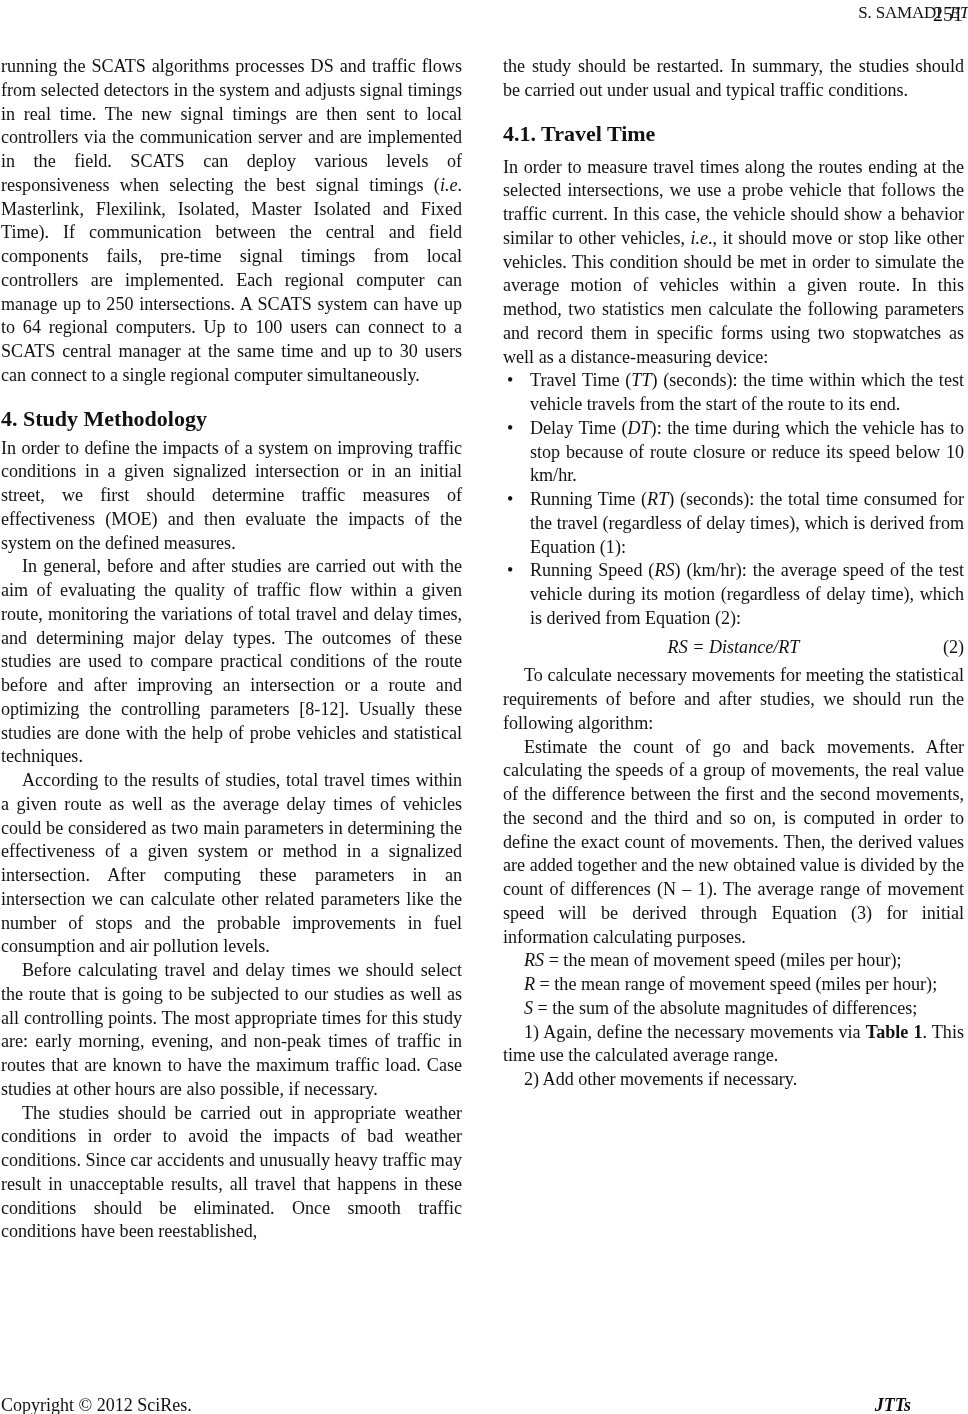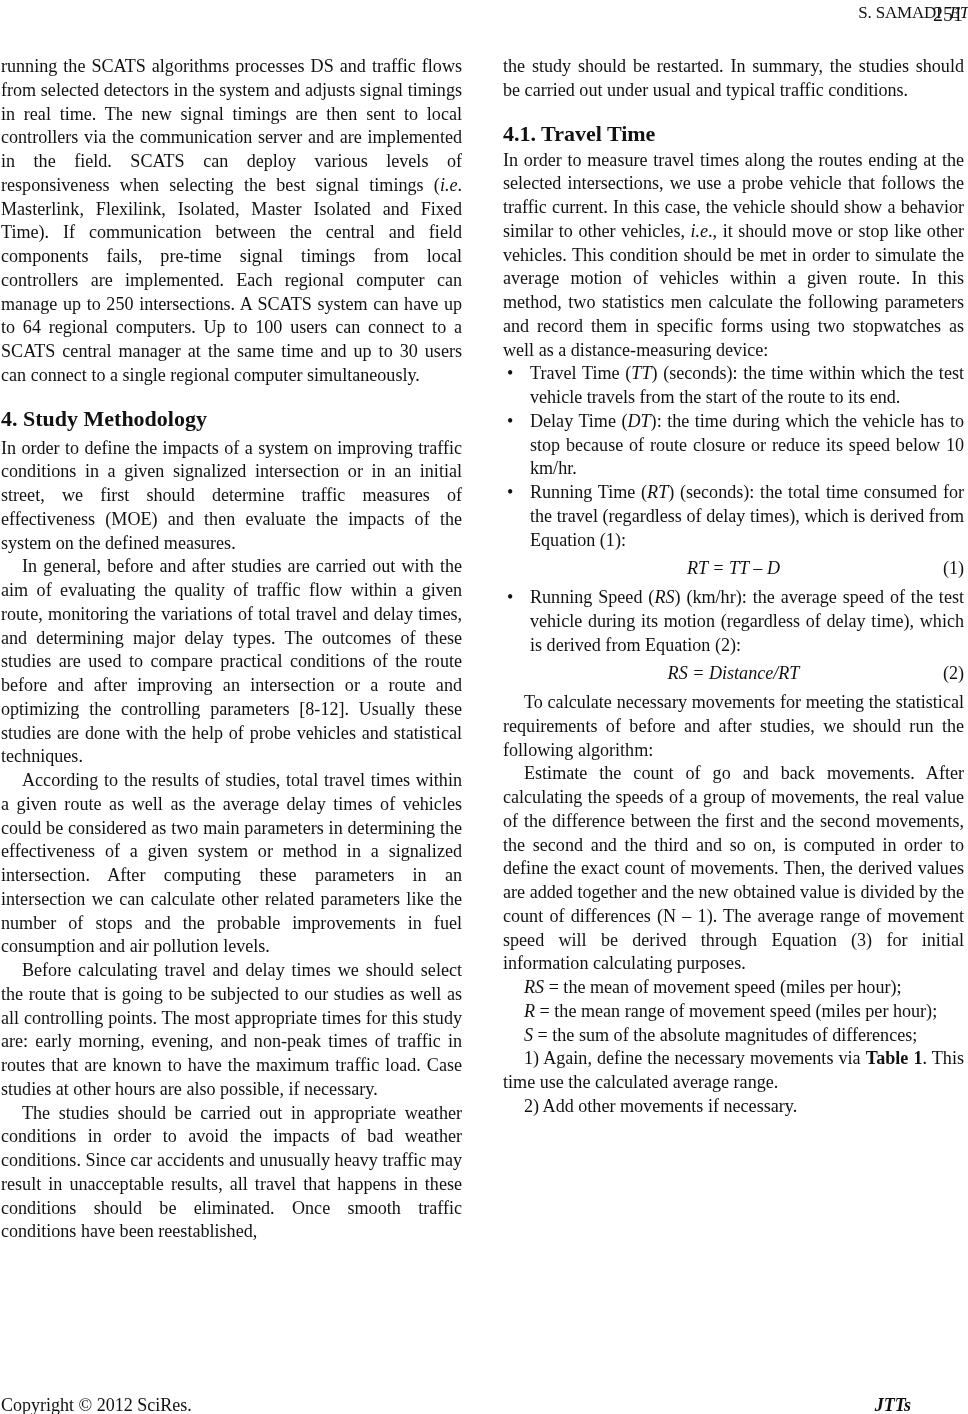--- a/index.html
+++ b/index.html
@@ -25,21 +25,21 @@
     text-align: justify; hyphens: none;
   }
   .col.left { left: 1px; width: 461px; }
   .col.right { left: 503px; width: 461px; }
   p { margin: 0; }
   p.indent { text-indent: 21px; }
   h2 {
     margin: 0; font-weight: bold; font-size: 22px; line-height: 26px;
   }
   .col.left h2 { margin-top: 18px; margin-bottom: 5px; }
-  .col.right h2 { margin-top: 18px; margin-bottom: 2px; }
+  .col.right h2 { margin-top: 18px; margin-bottom: 9px; }
   ul.bullets { list-style: none; margin: 0; padding: 0; }
   ul.bullets li {
     position: relative; padding-left: 27px;
   }
   ul.bullets li .dot {
     position: absolute; left: 4px; top: 0; font-size: 18px;
   }
   .eq {
     position: relative; height: 23.75px; margin: 5px 0 5px 0;
   }
@@ -90,24 +90,20 @@
       <span class="dot">•</span><span>Travel Time (</span><i>TT</i><span>) (seconds): the time within which the test vehicle travels from the start of the route to its end.</span>
     </li>
     <li>
       <span class="dot">•</span><span>Delay Time (</span><i>DT</i><span>): the time during which the vehicle has to stop because of route closure or reduce its speed below 10 km/hr.</span>
     </li>
     <li>
       <span class="dot">•</span><span>Running Time (</span><i>RT</i><span>) (seconds): the total time consumed for the travel (regardless of delay times), which is derived from Equation (1):</span>
     </li>
   </ul>
 
-  <div class="eq">
-    <span class="formula">RT = TT – D</span>
-    <span class="num">(1)</span>
-  </div>
 
   <ul class="bullets">
     <li>
       <span class="dot">•</span><span>Running Speed (</span><i>RS</i><span>) (km/hr): the average speed of the test vehicle during its motion (regardless of delay time), which is derived from Equation (2):</span>
     </li>
   </ul>
 
   <div class="eq">
     <span class="formula">RS = Distance/RT</span>
     <span class="num">(2)</span>

